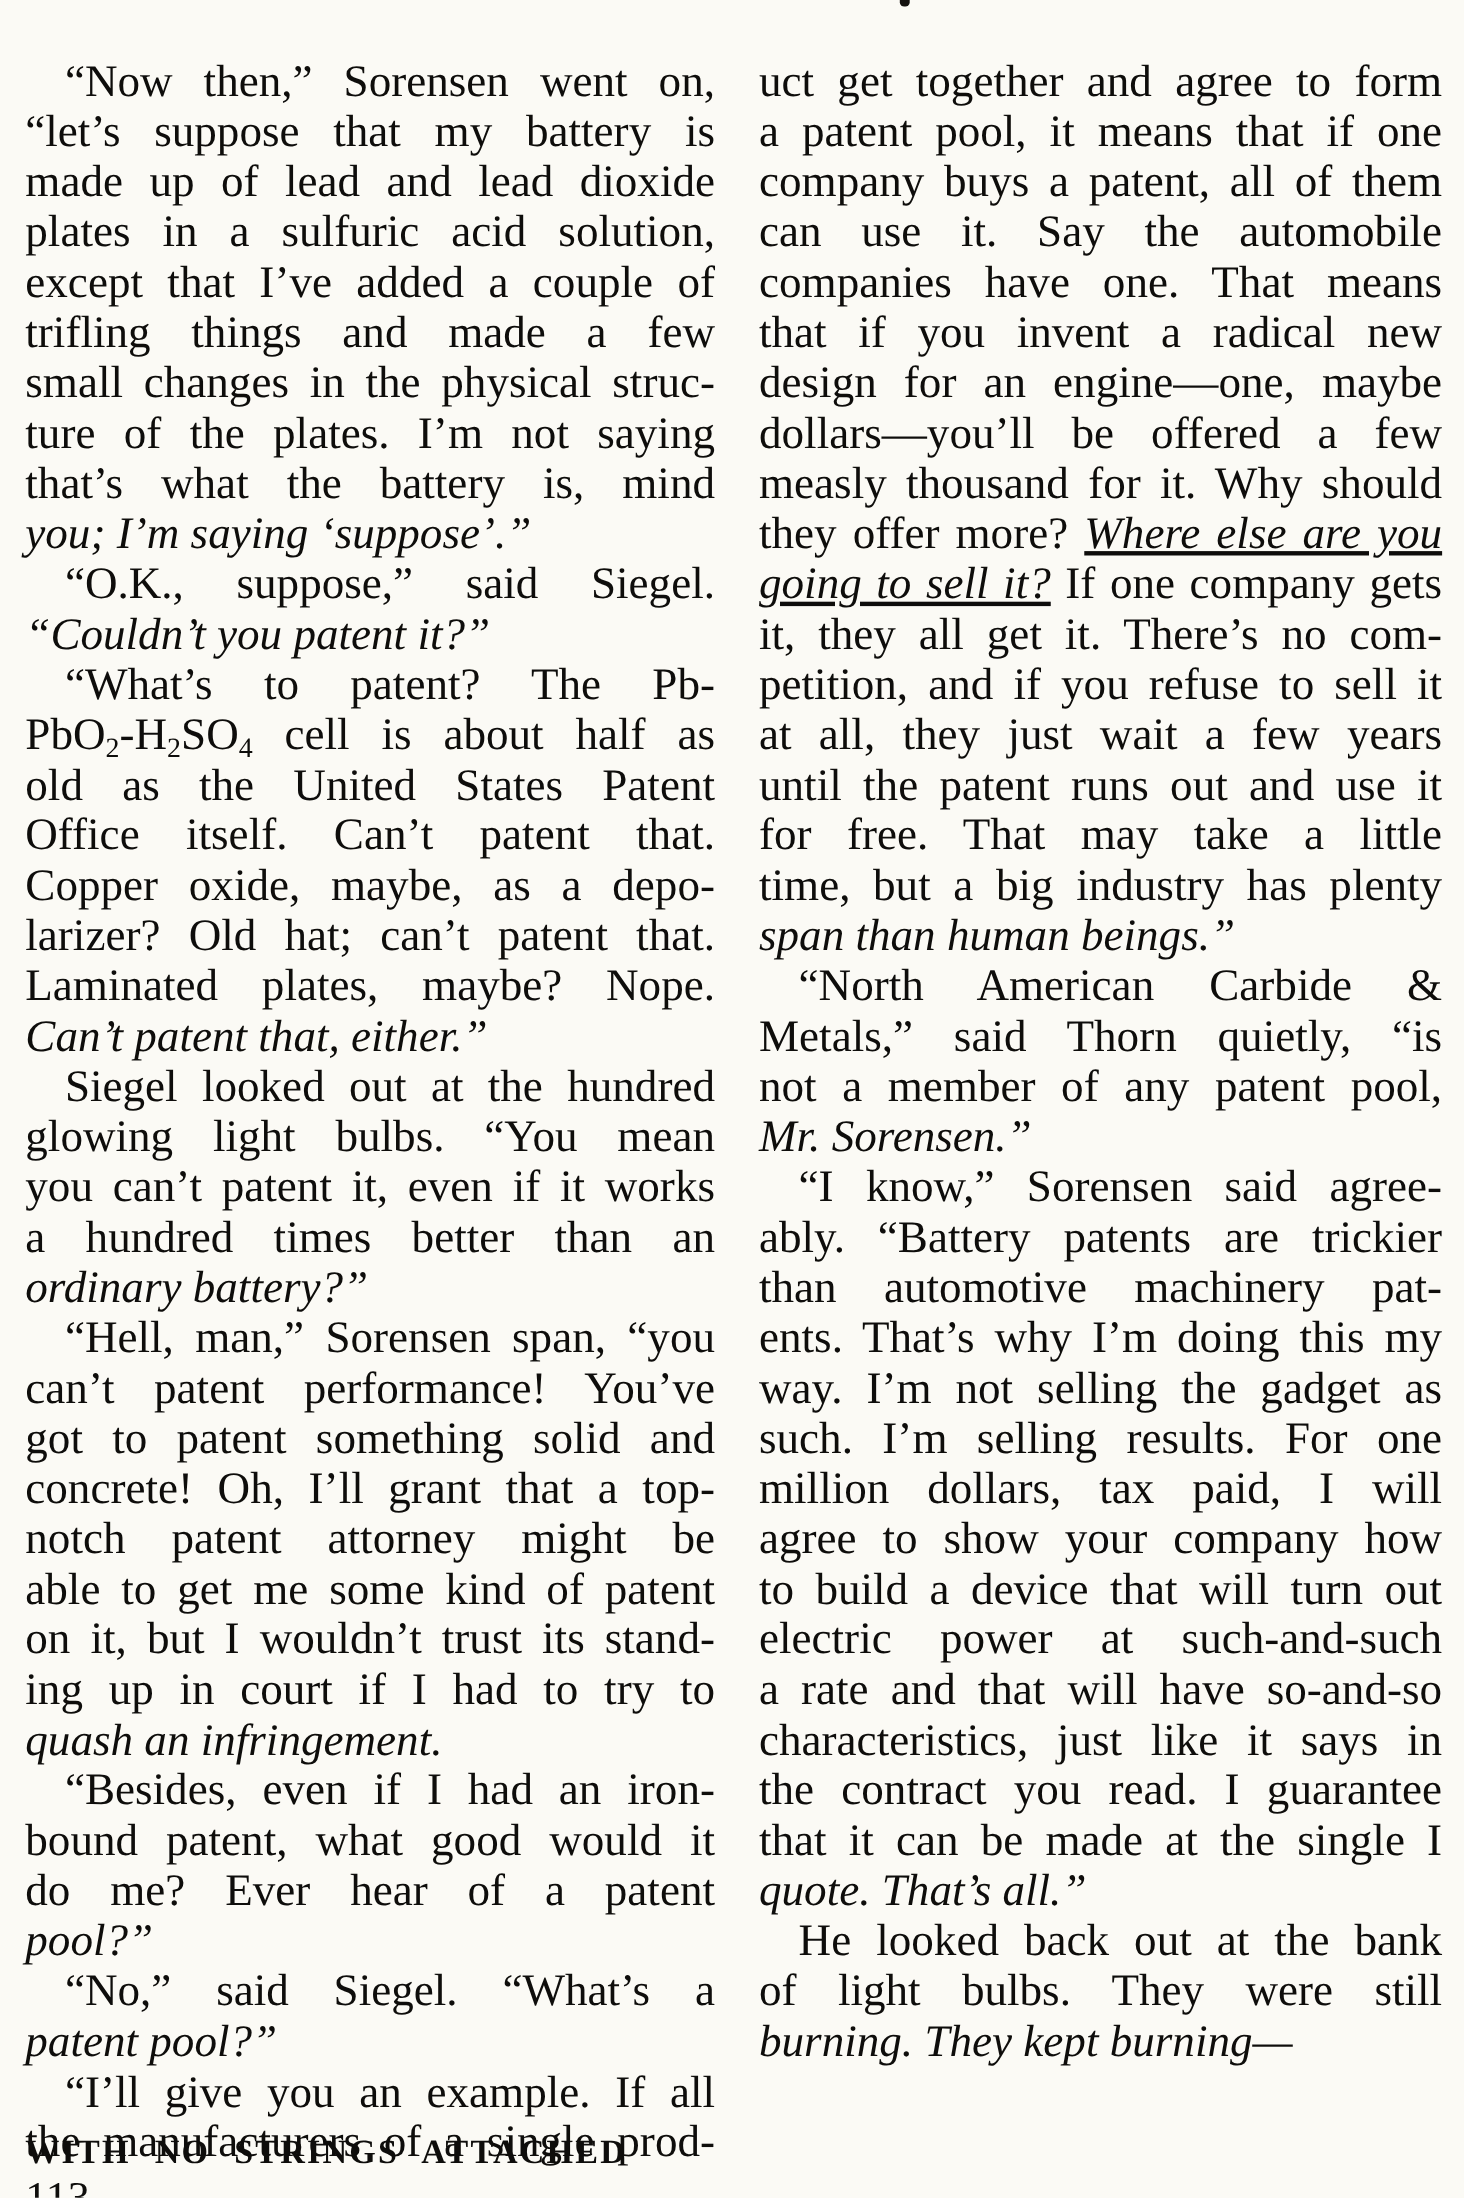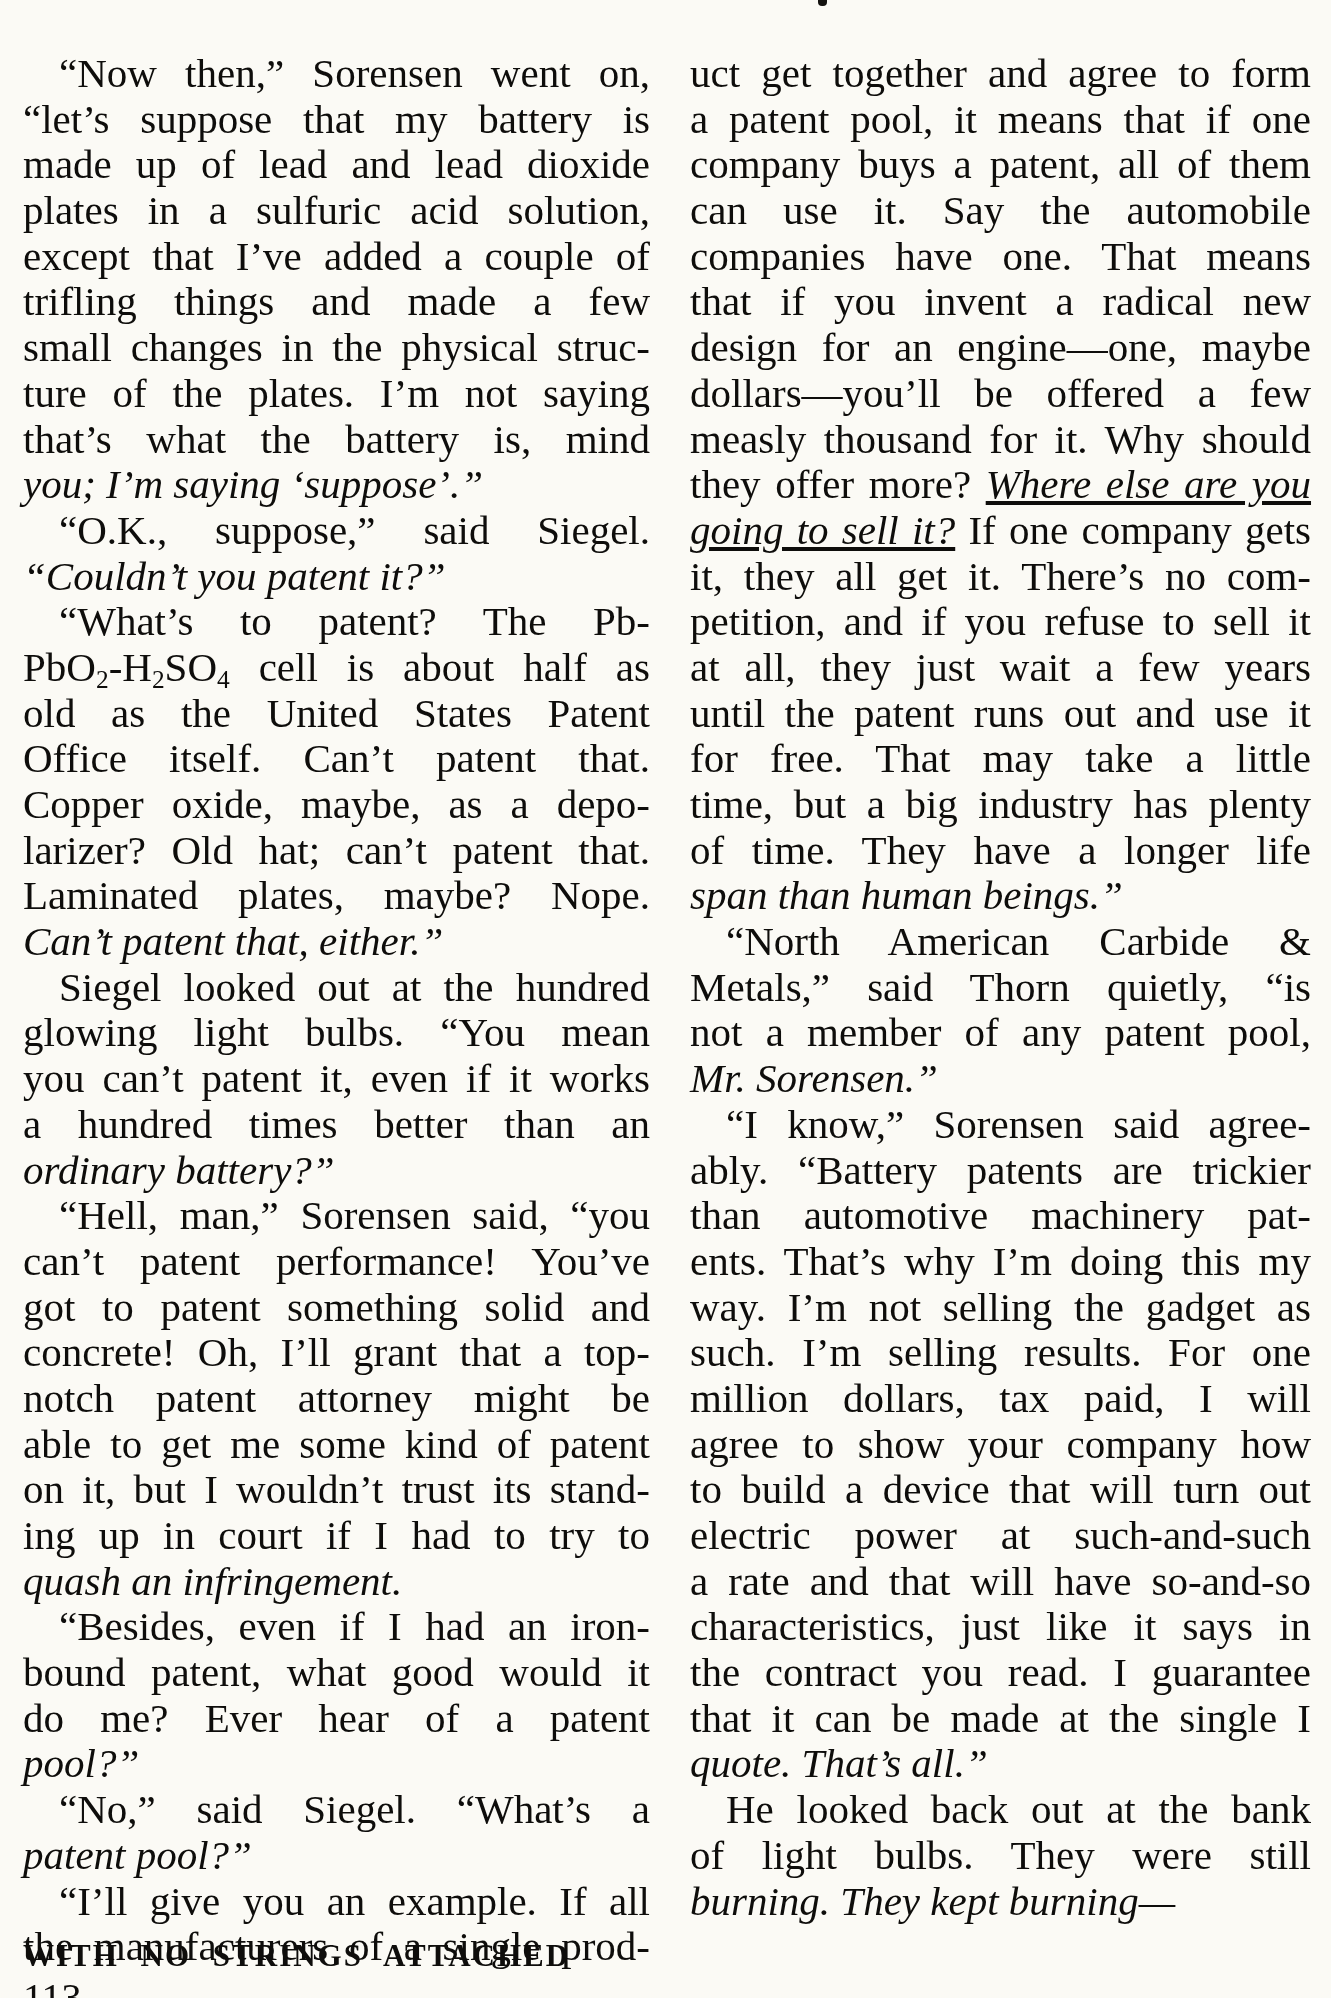--- a/index.html
+++ b/index.html
@@ -57,21 +57,21 @@
       <div class="line">Office itself. Can’t patent that.</div>
       <div class="line">Copper oxide, maybe, as a depo-</div>
       <div class="line">larizer? Old hat; can’t patent that.</div>
       <div class="line">Laminated plates, maybe? Nope.</div>
       <div class="line rag">Can’t patent that, either.”</div>
       <div class="line indent">Siegel looked out at the hundred</div>
       <div class="line">glowing light bulbs. “You mean</div>
       <div class="line">you can’t patent it, even if it works</div>
       <div class="line">a hundred times better than an</div>
       <div class="line rag">ordinary battery?”</div>
-      <div class="line indent">“Hell, man,” Sorensen said, “you</div>
+      <div class="line indent">“Hell, man,” Sorensen span, “you</div>
       <div class="line">can’t patent performance! You’ve</div>
       <div class="line">got to patent something solid and</div>
       <div class="line">concrete! Oh, I’ll grant that a top-</div>
       <div class="line">notch patent attorney might be</div>
       <div class="line">able to get me some kind of patent</div>
       <div class="line">on it, but I wouldn’t trust its stand-</div>
       <div class="line">ing up in court if I had to try to</div>
       <div class="line rag">quash an infringement.</div>
       <div class="line indent">“Besides, even if I had an iron-</div>
       <div class="line">bound patent, what good would it</div>
@@ -94,21 +94,20 @@
       <div class="line">dollars—you’ll be offered a few</div>
       <div class="line">measly thousand for it. Why should</div>
       <div class="line"><span>they offer more? </span><span class="it">Where else are you</span></div>
       <div class="line"><span class="it">going to sell it?</span><span> If one company gets</span></div>
       <div class="line">it, they all get it. There’s no com-</div>
       <div class="line">petition, and if you refuse to sell it</div>
       <div class="line">at all, they just wait a few years</div>
       <div class="line">until the patent runs out and use it</div>
       <div class="line">for free. That may take a little</div>
       <div class="line">time, but a big industry has plenty</div>
-      <div class="line">of time. They have a longer life</div>
       <div class="line rag">span than human beings.”</div>
       <div class="line indent">“North American Carbide &amp;</div>
       <div class="line">Metals,” said Thorn quietly, “is</div>
       <div class="line">not a member of any patent pool,</div>
       <div class="line rag">Mr. Sorensen.”</div>
       <div class="line indent">“I know,” Sorensen said agree-</div>
       <div class="line">ably. “Battery patents are trickier</div>
       <div class="line">than automotive machinery pat-</div>
       <div class="line">ents. That’s why I’m doing this my</div>
       <div class="line">way. I’m not selling the gadget as</div>

